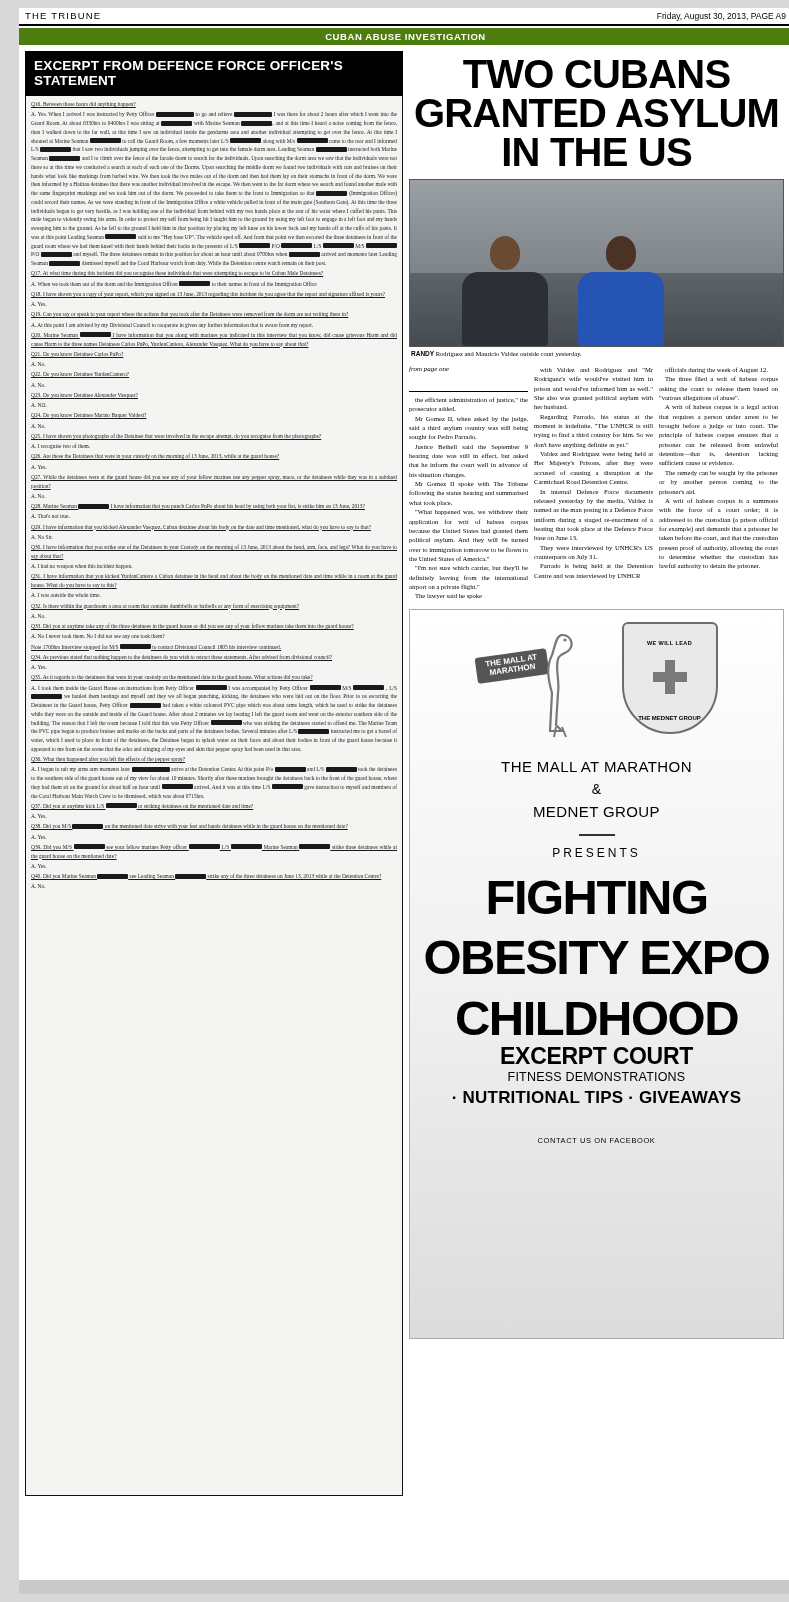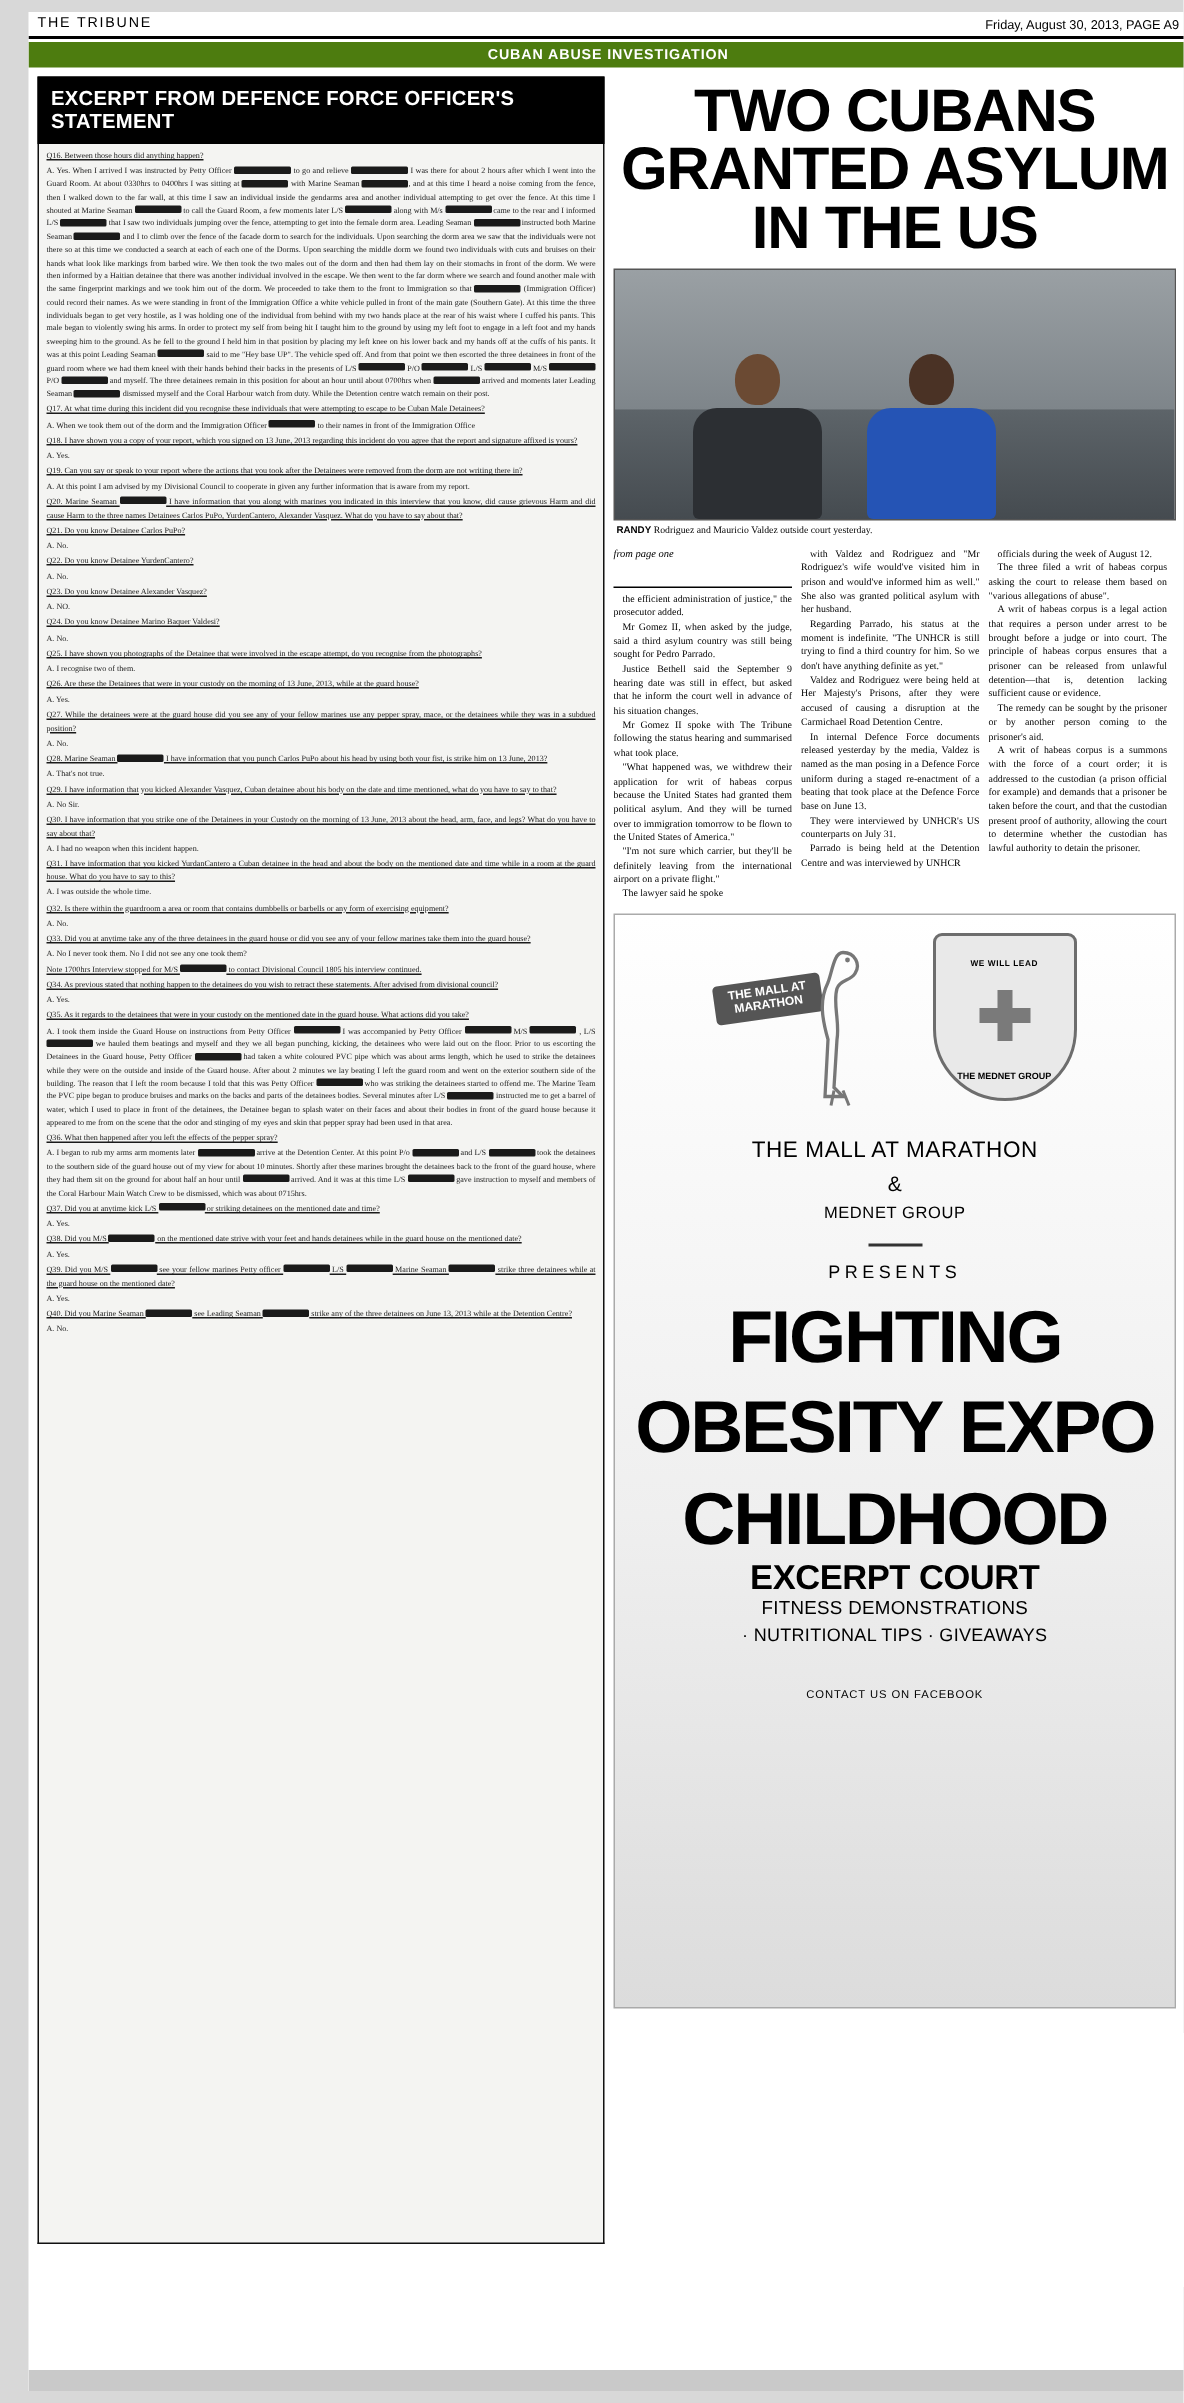--- a/index.html
+++ b/index.html
@@ -217,34 +217,34 @@
   .crest .cross:after {
     content:""; position:absolute; left:-12px; top:12px;
     width: 34px; height: 10px; background:#7a7a7a;
   }
   .crest .label {
     position:absolute; left:0; right:0; bottom:10px;
     font-size: 6px; font-weight:bold; line-height:1.1;
   }
   .ad-line1 { font-size: 15px; letter-spacing: 0.4px; margin-top: 4px; }
   .ad-amp { font-size: 14px; margin: 6px 0; }
-  .ad-line2 { font-size: 11px; letter-spacing: 0.4px; }
+  .ad-line2 { font-size: 15px; letter-spacing: 0.4px; }
   .ad-rule { width: 36px; height: 2px; background:#333; margin: 14px auto 10px auto; }
   .ad-presents { font-size: 12px; letter-spacing: 3px; }
   .ad-big {
     font-size: 49px;
     font-weight: bold;
     line-height: 0.95;
     letter-spacing: -1.5px;
     margin-top: 14px;
   }
   .ad-date { font-size: 21px; margin-top: 16px; letter-spacing: -0.2px; }
   .ad-venue { font-size: 23px; font-weight: bold; letter-spacing: -0.3px; margin-top: 2px; }
   .ad-sub { font-size: 12.5px; margin-top: 0; letter-spacing: 0.2px; }
-  .ad-sub2 { font-size: 12px; margin-top: 4px; letter-spacing: 0.2px; }
+  .ad-sub2 { font-size: 17px; margin-top: 4px; letter-spacing: 0.2px; font-weight: bold; }
   .ad-contact { font-size: 7.5px; margin-top: 28px; letter-spacing: 0.6px; }
 
   .footer-bar {
     position:absolute; left:0; right:0; bottom:0;
     height: 14px; background:#c9c9c9;
   }
 </style>
 </head>
 <body>
 

